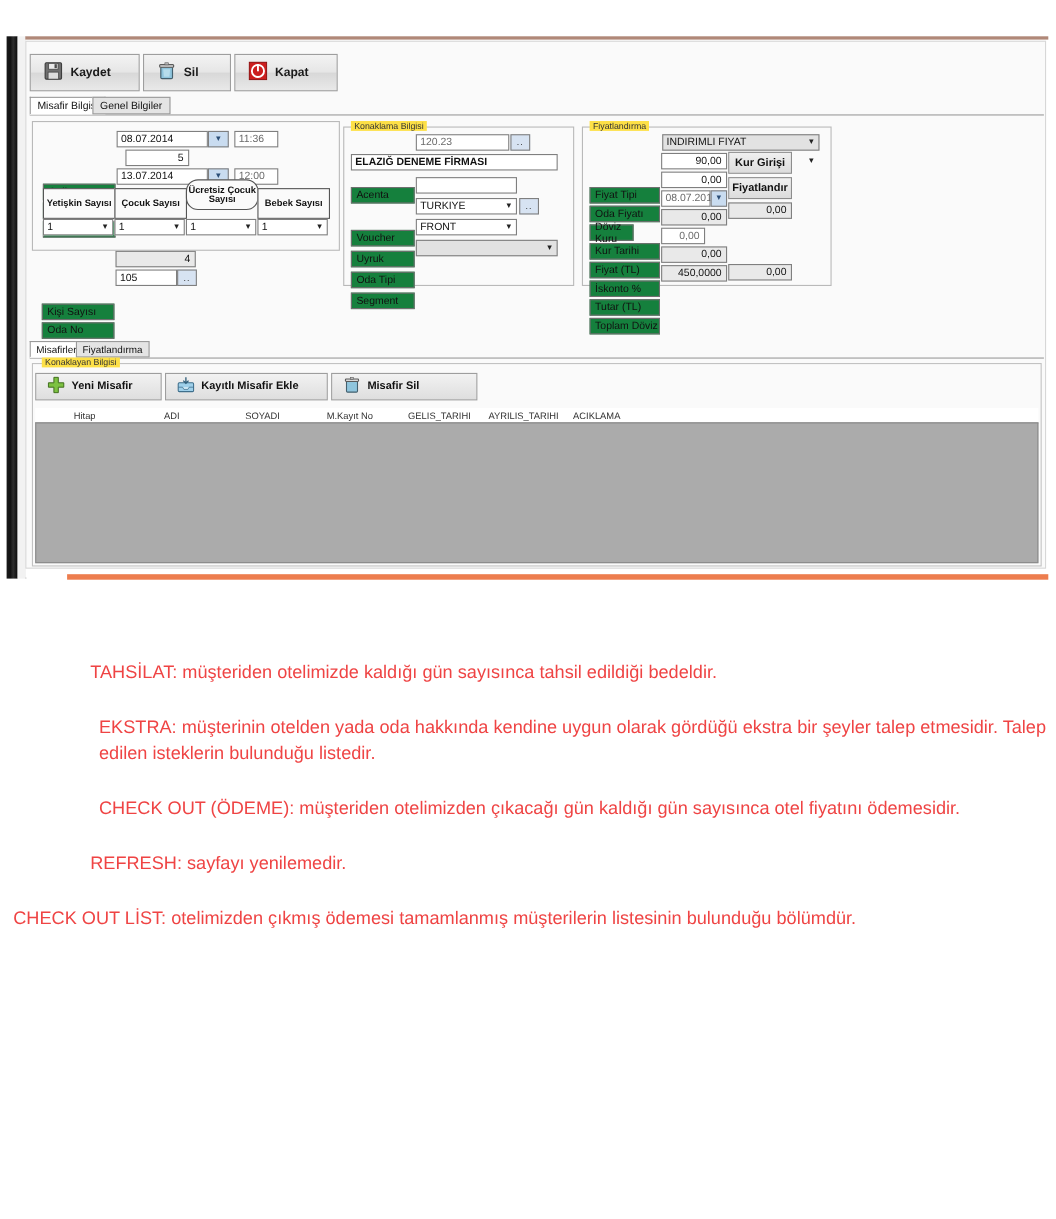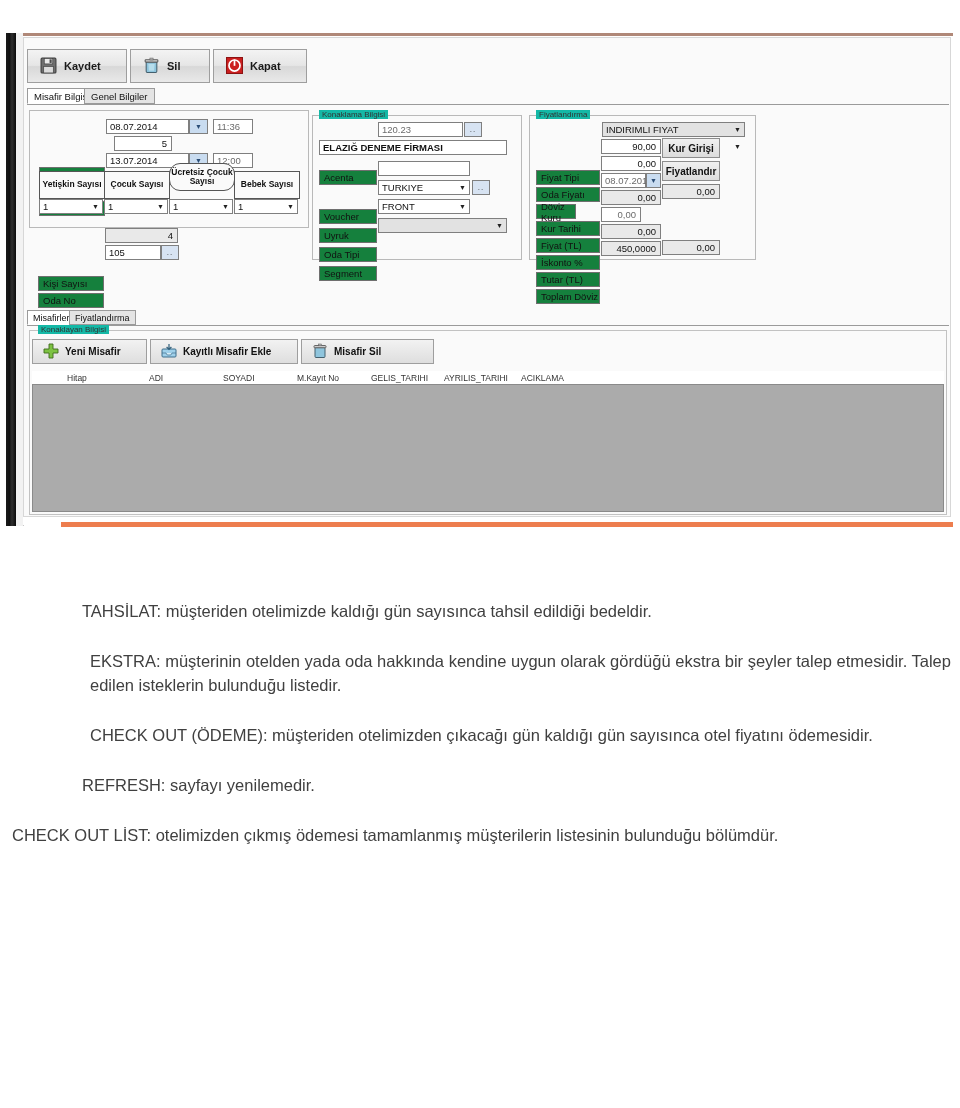--- a/index.html
+++ b/index.html
@@ -31,21 +31,21 @@
 
   
   .tabrow{position:absolute;left:3px;top:50px;width:922px;height:16px;border-bottom:1px solid #9a9a9a;}
   .tab{position:absolute;top:0;height:16px;box-sizing:border-box;font-size:9.5px;color:#111;
        display:flex;align-items:center;padding:0 6px;border:1px solid #9a9a9a;}
   .tab.sel{background:#fff;border-bottom:1px solid #fff;left:0;}
   .tab.unsel{background:#e4e4e4;left:57px;}
 
   
   .grp{position:absolute;border:1px solid #b9b9b9;background:#fafafa;box-sizing:border-box;}
-  .grplbl{position:absolute;font-size:8px;color:#333;background:#14b8a6;padding:0 3px;top:-6px;left:6px;white-space:nowrap;}
+  .grplbl{position:absolute;font-size:8px;color:#333;background:#fde047;padding:0 3px;top:-6px;left:6px;white-space:nowrap;}
 
   .fld{position:absolute;box-sizing:border-box;font-size:9.5px;color:#111;
        display:flex;align-items:center;height:15px;}
   .lab{border:1px solid #6f6f6f;background:#15803d;font-weight:normal;padding-left:4px;margin-top:48px;}
   .inp{border:1px solid #7f7f7f;background:#fff;padding-left:3px;}
   .inp.ro{background:#e9e9e9;}
   .inp.r{justify-content:flex-end;padding-right:4px;}
   .inp.gray{color:#6b6b6b;}
   .spin{border:1px solid #7f7f7f;background:#c9dcf0;display:flex;align-items:center;justify-content:center;
         font-size:7px;color:#2b4e77;}
@@ -75,21 +75,21 @@
         display:flex;align-items:center;gap:6px;padding:0 10px;box-sizing:border-box;
         font-size:10px;font-weight:bold;color:#111;}
   .lbtn.a{width:115px}.lbtn.b{width:148px}.lbtn.c{width:133px}
 
   .gridhdr{position:absolute;left:2px;top:40px;width:912px;height:13px;background:#fff;border-bottom:1px solid #9a9a9a;}
   .gh{position:absolute;top:0;height:13px;font-size:8.5px;color:#333;display:flex;align-items:center;}
   .gridbody{position:absolute;left:2px;top:53px;width:912px;height:128px;background:#ababab;border:1px solid #8a8a8a;box-sizing:border-box;}
 
   
   #doc{position:absolute;left:0;top:600px;width:960px;}
-  .para{font-size:16.5px;color:#404040;line-height:1.45;margin:0 0 26px 0;}
+  .para{font-size:16.5px;color:#ef4444;line-height:1.45;margin:0 0 26px 0;}
   .p-ind{padding-left:82px;}
   .p-ind2{padding-left:90px;padding-right:2px;}
   .p-out{padding-left:12px;}
 </style>
 </head>
 <body>
 
 <div id="shot">
 
   <div class="leftbar"></div>

